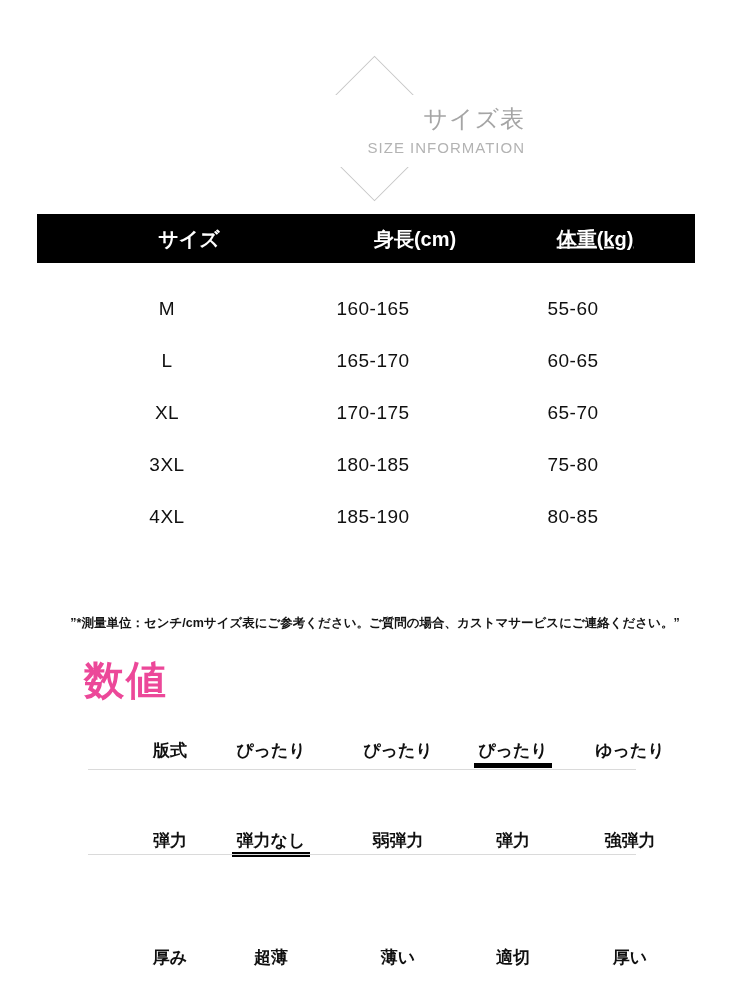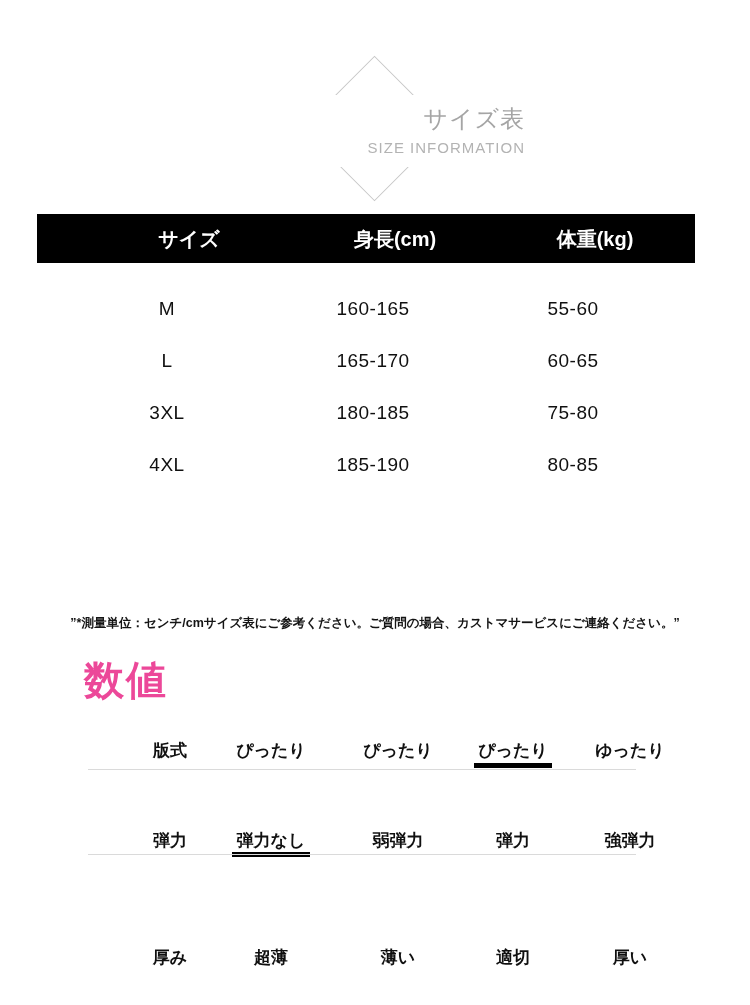--- a/index.html
+++ b/index.html
@@ -20,21 +20,21 @@
   }
   .hero-ja { margin-top:12px; font-size:24px; line-height:1; color:#a5a5a5; letter-spacing:1px; }
   .hero-en { margin-top:9px; font-size:15px; line-height:1; color:#b3b3b3; letter-spacing:1px; }
 
   
   .bar { position:absolute; left:15px; top:214px; width:658px; height:49px; background:#000000;margin-left:22px; }
   .h {
     position:absolute; top:50%; transform:translate(-50%,-50%);
     color:#ffffff; font-size:20px; font-weight:700; white-space:nowrap;
   }
-  .h1 { left:152px; } .h2 { left:358px; } .h3 { left:558px; }
+  .h1 { left:152px; } .h2 { left:378px; } .h3 { left:558px;text-decoration:underline; }
 
   .rows { position:absolute; left:0; top:283px; width:750px; }
   .srow { position:relative; height:52px; }
   .c {
     position:absolute; top:50%; transform:translate(-50%,-50%);
     font-size:19px; font-weight:500; letter-spacing:0.5px; white-space:nowrap; color:#101010;
   }
   .c1 { left:167px; } .c2 { left:373px; } .c3 { left:573px; }
 
   .note {
@@ -87,20 +87,25 @@
       <span class="c c1">M</span>
       <span class="c c2">160-165</span>
       <span class="c c3">55-60</span>
     </div>
     <div class="srow">
       <span class="c c1">L</span>
       <span class="c c2">165-170</span>
       <span class="c c3">60-65</span>
     </div>
     <div class="srow">
+      <span class="c c1">XL</span>
+      <span class="c c2">170-175</span>
+      <span class="c c3">65-70</span>
+    </div>
+    <div class="srow">
       <span class="c c1">3XL</span>
       <span class="c c2">180-185</span>
       <span class="c c3">75-80</span>
     </div>
     <div class="srow">
       <span class="c c1">4XL</span>
       <span class="c c2">185-190</span>
       <span class="c c3">80-85</span>
     </div>
   </div>

